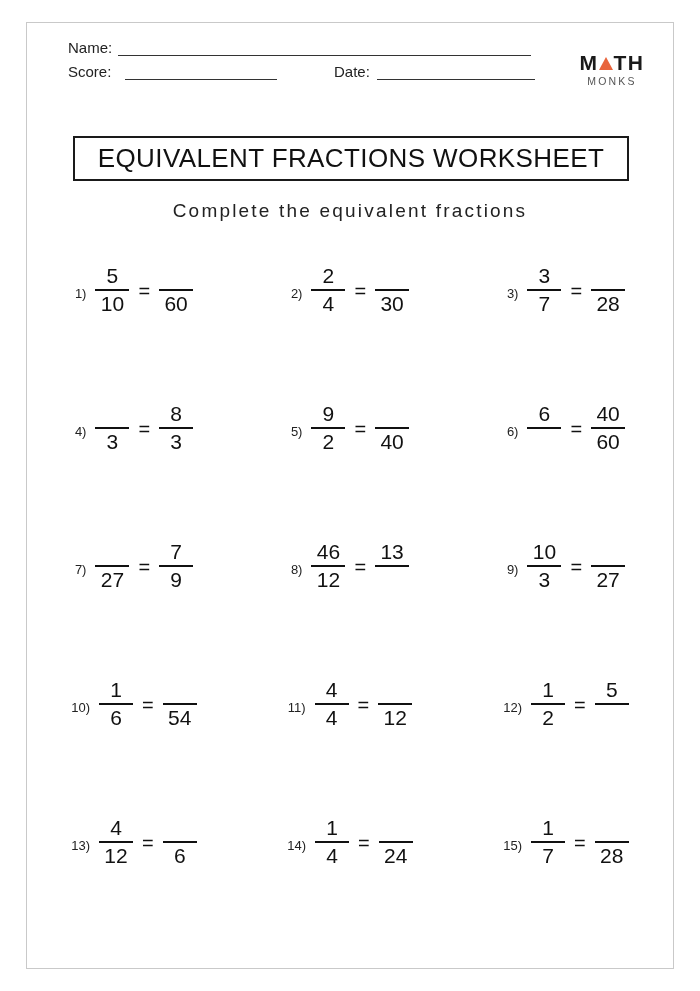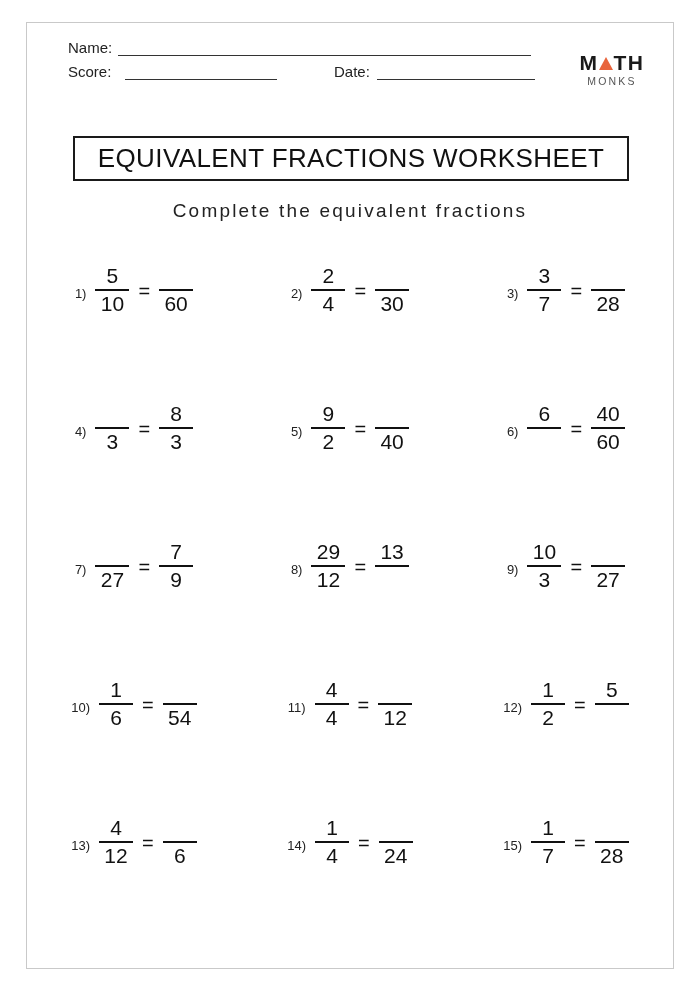--- a/index.html
+++ b/index.html
@@ -346,21 +346,21 @@
           <span class="bar"></span>
           <span class="den">9</span>
         </span>
       </div>
     </div>
 
     <div class="cell">
       <div class="problem">
         <span class="qnum">8)</span>
         <span class="frac">
-          <span class="num">29</span>
+          <span class="num">46</span>
           <span class="bar"></span>
           <span class="den">12</span>
         </span>
         <span class="eq">=</span>
         <span class="frac">
           <span class="num">13</span>
           <span class="bar"></span>
           <span class="den"></span>
         </span>
       </div>

